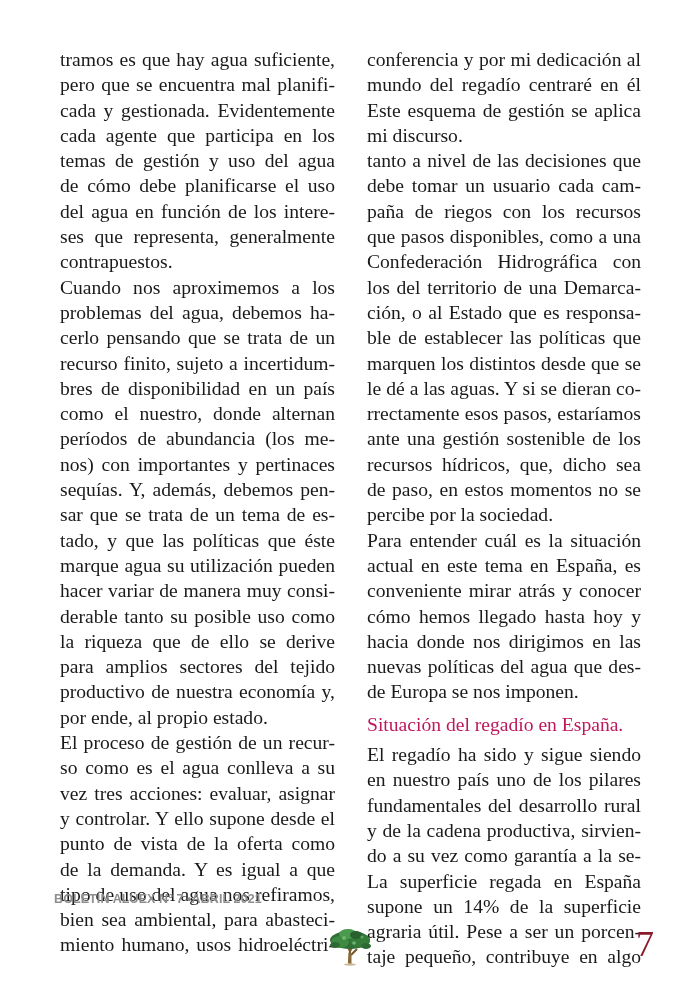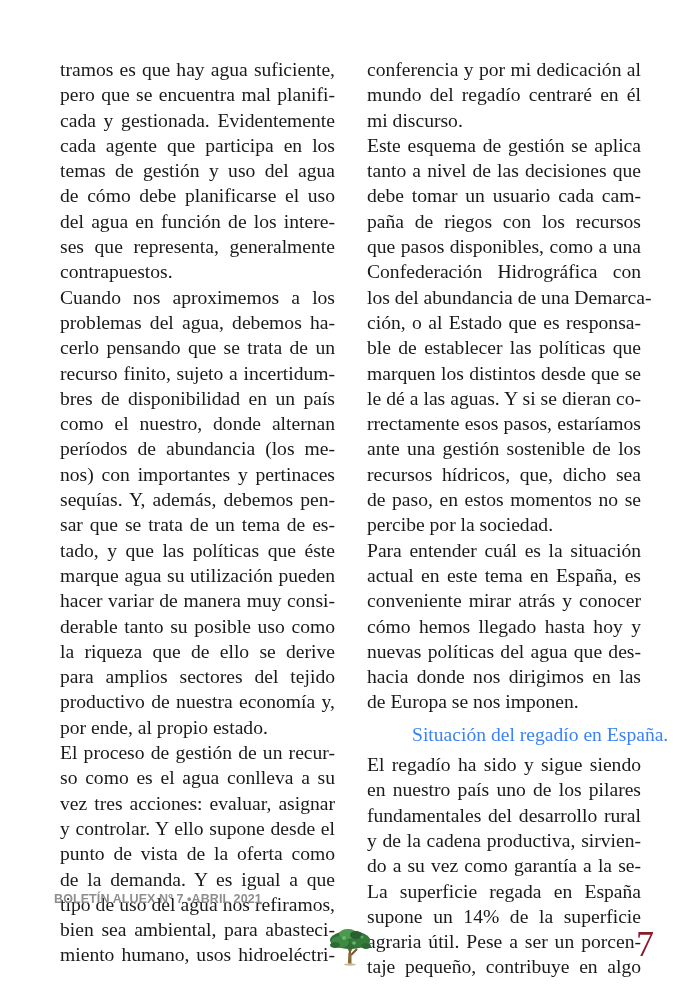--- a/index.html
+++ b/index.html
@@ -1,44 +1,43 @@
 <!DOCTYPE html>
 <html><head>
 <meta charset="utf-8">
 <style>
   html, body { margin: 0; padding: 0; background: #ffffff; }
   body { width: 700px; height: 992px; position: relative; overflow: hidden; }
   .col {
     position: absolute;
-    top: 57px;
+    top: 47px;
     font-family: "Liberation Serif", "DejaVu Serif", serif;
     font-size: 19.6px;
     line-height: 25.3px;
     color: #1a1a1a;
   }
   .col-left { left: 60px; width: 275px; }
   .col-right { left: 367px; width: 274px; }
   .line {
     display: block;
     height: 25.3px;
     white-space: nowrap;
     text-align: justify;
     text-align-last: justify;
     overflow: visible;
   }
   .line.last { text-align-last: left; }
   .heading {
     display: block;
-    color: #3b82f6;
+    color: #be185d;
     font-size: 19.6px;
     height: 25.3px;
     margin-top: 7px;
     margin-bottom: 5px;
     white-space: nowrap;
-    margin-left: 45px;
   }
   .footer-left {
     position: absolute;
     left: 54px;
     top: 892px;
     font-family: "Liberation Sans", "DejaVu Sans", sans-serif;
     font-weight: bold;
     font-size: 12.5px;
     letter-spacing: 0.1px;
     color: #8e8e8e;
@@ -99,43 +98,43 @@
   <span class="line">de la demanda. Y es igual a que</span>
   <span class="line">tipo de uso del agua nos refiramos,</span>
   <span class="line">bien sea ambiental, para abasteci-</span>
   <span class="line">miento humano, usos hidroeléctri-</span>
 
 </div>
 
 <div class="col col-right">
   <span class="line">conferencia y por mi dedicación al</span>
   <span class="line">mundo del regadío centraré en él</span>
+  <span class="line">Este esquema de gestión se aplica</span>
   <span class="line last">mi discurso.</span>
-  <span class="line">Este esquema de gestión se aplica</span>
   <span class="line">tanto a nivel de las decisiones que</span>
   <span class="line">debe tomar un usuario cada cam-</span>
   <span class="line">paña de riegos con los recursos</span>
   <span class="line">que pasos disponibles, como a una</span>
   <span class="line">Confederación Hidrográfica con</span>
-  <span class="line">los del abundancia de una Demarca-</span>
+  <span class="line">los del territorio de una Demarca-</span>
   <span class="line">ción, o al Estado que es responsa-</span>
   <span class="line">ble de establecer las políticas que</span>
   <span class="line">marquen los distintos desde que se</span>
   <span class="line">le dé a las aguas. Y si se dieran co-</span>
   <span class="line">rrectamente esos pasos, estaríamos</span>
   <span class="line">ante una gestión sostenible de los</span>
   <span class="line">recursos hídricos, que, dicho sea</span>
   <span class="line">de paso, en estos momentos no se</span>
   <span class="line last">percibe por la sociedad.</span>
   <span class="line">Para entender cuál es la situación</span>
   <span class="line">actual en este tema en España, es</span>
   <span class="line">conveniente mirar atrás y conocer</span>
   <span class="line">cómo hemos llegado hasta hoy y</span>
+  <span class="line">hacia donde nos dirigimos en las</span>
   <span class="line">nuevas políticas del agua que des-</span>
-  <span class="line">hacia donde nos dirigimos en las</span>
   <span class="line last">de Europa se nos imponen.</span>
 
   <span class="heading">Situación del regadío en España.</span>
 
   <span class="line">El regadío ha sido y sigue siendo</span>
   <span class="line">en nuestro país uno de los pilares</span>
   <span class="line">fundamentales del desarrollo rural</span>
   <span class="line">y de la cadena productiva, sirvien-</span>
   <span class="line">do a su vez como garantía a la se-</span>
   <span class="line">La superficie regada en España</span>

